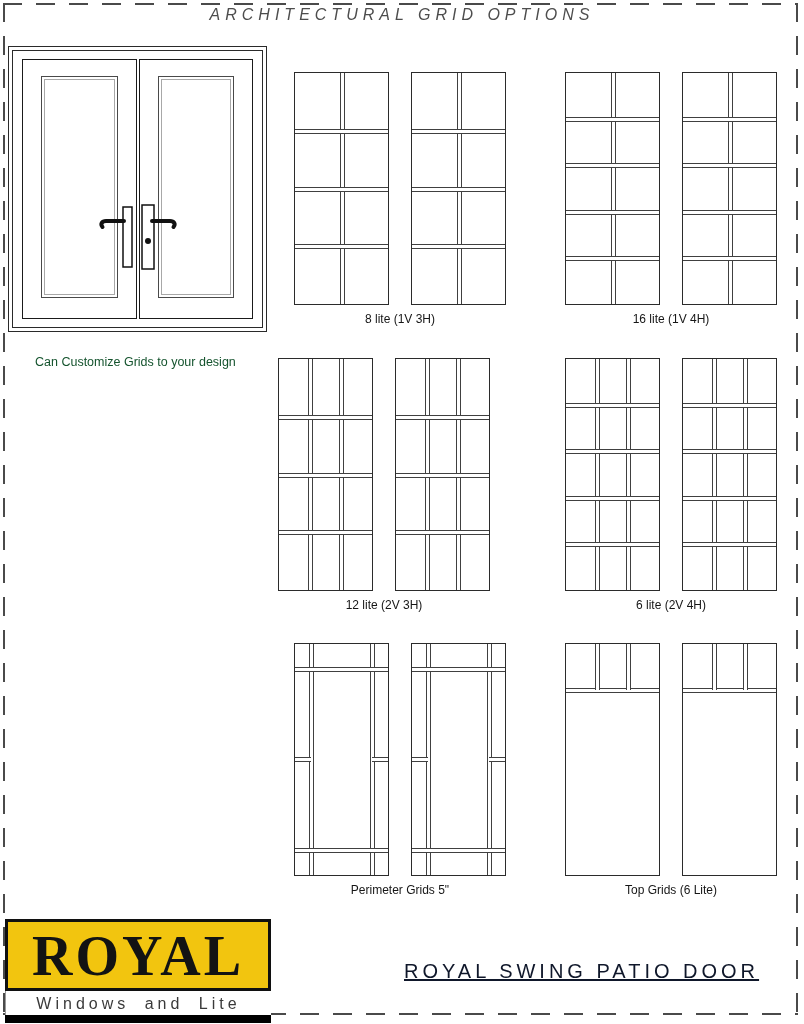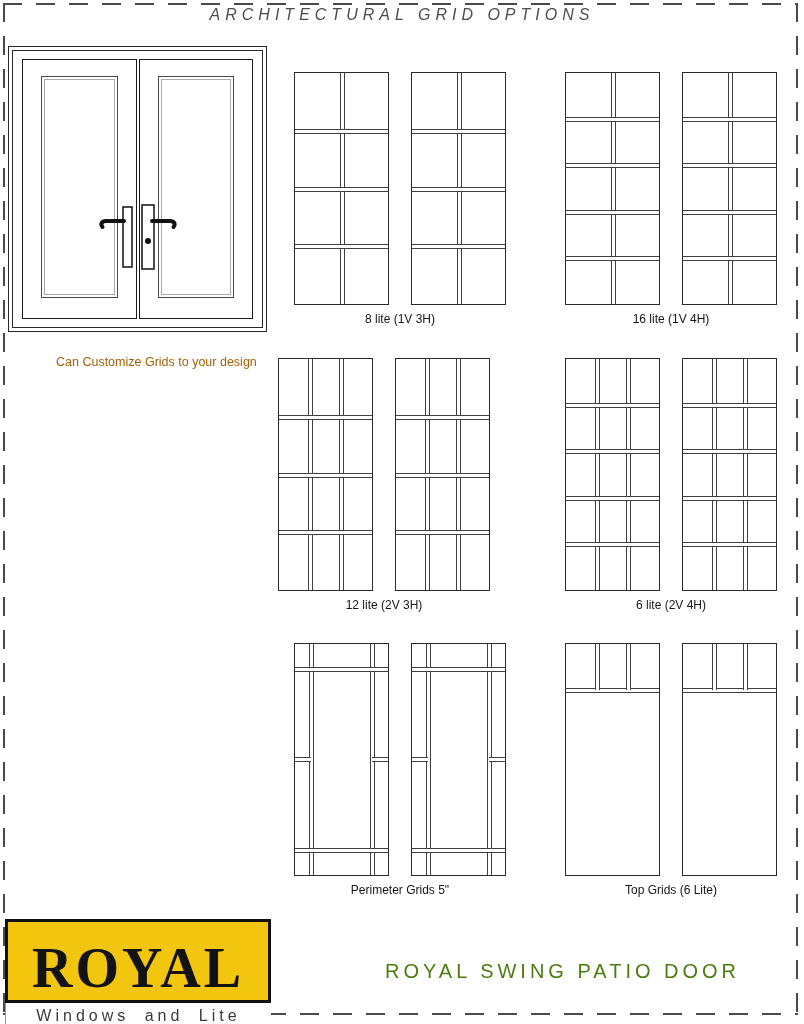--- a/index.html
+++ b/index.html
@@ -13,23 +13,23 @@
   .dash-bottom{left:3px;right:6px;bottom:9px;height:2px;
     background:repeating-linear-gradient(90deg,#4a4a4a 0 19px,transparent 19px 33px);}
   .dash-left{left:3px;top:3px;bottom:9px;width:2px;
     background:repeating-linear-gradient(180deg,#4a4a4a 0 19px,transparent 19px 33px);}
   .dash-right{right:6px;top:3px;bottom:9px;width:2px;
     background:repeating-linear-gradient(180deg,#4a4a4a 0 19px,transparent 19px 33px);}
 
   
   .title{position:absolute;left:0;right:0;top:6px;margin:0;text-align:center;
     font-size:16px;font-weight:400;letter-spacing:5px;color:#4d4d4d;font-style:italic;}
-  .subtitle{position:absolute;left:385px;top:960px;
-    font-size:20px;letter-spacing:4px;color:#4d7c0f;white-space:nowrap;}
-  .note{position:absolute;left:56px;top:355px;font-size:12.5px;color:#a16207;}
+  .subtitle{position:absolute;left:404px;top:960px;
+    font-size:20px;letter-spacing:4px;color:#0f172a;white-space:nowrap;text-decoration:underline;}
+  .note{position:absolute;left:35px;top:355px;font-size:12.5px;color:#14532d;}
 
   
   .door{position:absolute;left:8px;top:46px;width:257px;height:284px;
     border:1px solid #2a2a2a;background:#fff;}
   .door-inner{position:absolute;inset:3px;border:1px solid #2a2a2a;}
   .leaves{position:absolute;inset:8px 9px 8px 9px;display:flex;gap:2px;}
   .leaf{flex:1;position:relative;border:1px solid #1a1a1a;background:#fff;}
   .glass{position:absolute;inset:16px 18px 20px 18px;border:1px solid #4a4a4a;}
   .glass-inner{position:absolute;inset:2px;border:1px solid #a8a8a8;}
   .handles{position:absolute;left:50%;top:144px;transform:translateX(-50%);}
@@ -44,21 +44,21 @@
     border:1px solid #2b2b2b;background:#fff;overflow:hidden;}
   .figlabel{margin-top:7px;text-align:center;font-size:12px;color:#161616;}
   .mullion{position:absolute;background:#fff;box-sizing:border-box;}
   .mullion.v{border-left:1px solid #404040;border-right:1px solid #404040;}
   .mullion.h{border-top:1px solid #404040;border-bottom:1px solid #404040;}
 
   
   .logo{position:absolute;left:5px;top:919px;width:266px;}
   .logo-yellow{height:64px;border:3px solid #101010;display:flex;align-items:center;
     justify-content:center;font-family:"Liberation Serif",serif;font-weight:bold;
-    font-size:56px;letter-spacing:3px;line-height:1;padding-top:14px;}
+    font-size:56px;letter-spacing:3px;line-height:1;padding-top:2px;}
   .logo-tagline{height:24px;background:#fff;border-left:1px solid #999;
     text-align:center;font-size:16px;letter-spacing:4px;word-spacing:7px;
     color:#3a3a3a;padding-top:4px;box-sizing:border-box;}
   .logo-bar{height:8px;background:#000;}
 </style>
 </head>
 <body>
 
 <div class="page">
 

